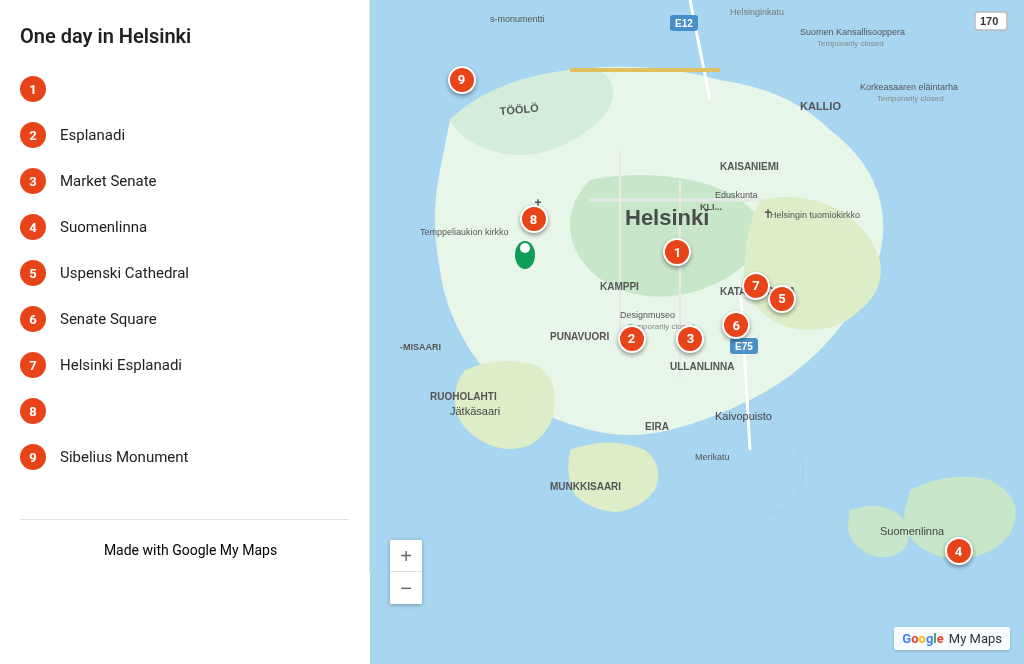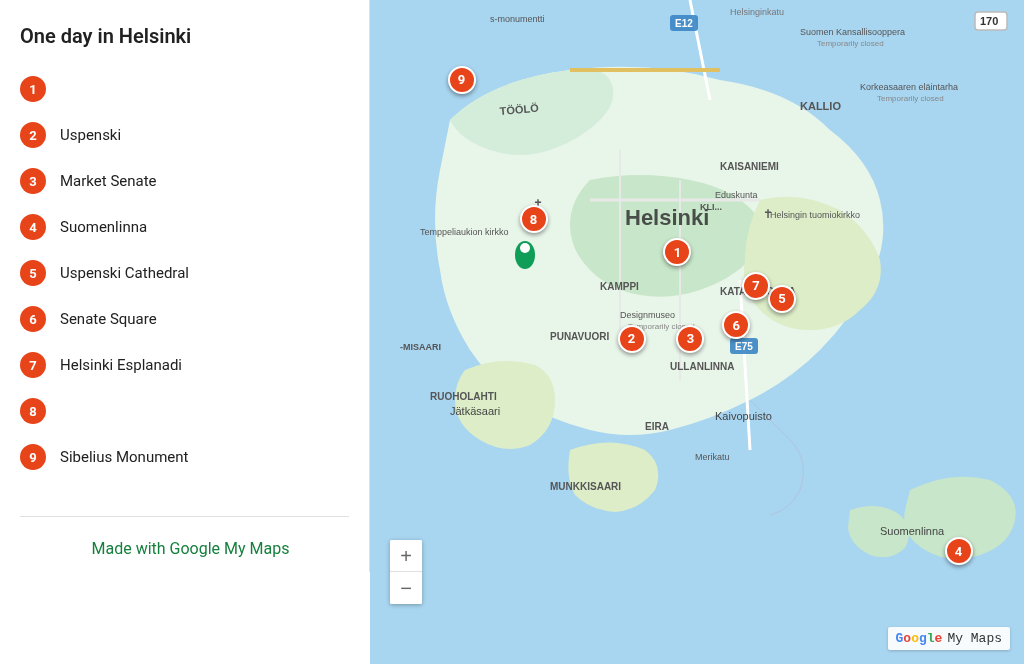--- a/index.html
+++ b/index.html
@@ -54,22 +54,22 @@
       font-weight: 400;
     }
     .sidebar-divider {
       border: none;
       border-top: 1px solid #e0e0e0;
       margin: 8px 20px;
     }
     .sidebar-footer {
       text-align: center;
       padding: 14px 0 14px 12px;
-      color: #15803d;
-      font-size: 16px;
+      color: #000000;
+      font-size: 14px;
     }
 
     
     #map-area {
       flex: 1;
       height: 664px;
       position: relative;
       overflow: hidden;
       background: #aadaff;
     }
@@ -117,21 +117,20 @@
       right: 14px;
       display: flex;
       align-items: center;
       background: rgba(255,255,255,0.9);
       border-radius: 2px;
       padding: 4px 8px;
       font-size: 13px;
       color: #333;
       gap: 5px;
       box-shadow: 0 1px 3px rgba(0,0,0,0.2);
-      font-family: Liberation Mono, monospace;
     }
     .google-logo {
       font-size: 13px;
       font-weight: 700;
     }
     .google-logo .g { color: #4285F4; }
     .google-logo .o1 { color: #EA4335; }
     .google-logo .o2 { color: #FBBC05; }
     .google-logo .g2 { color: #4285F4; }
     .google-logo .l { color: #34A853; }
@@ -161,21 +160,21 @@
 <body>
 
 <div id="sidebar">
   <div id="sidebar-title">One day in Helsinki</div>
   <ul id="place-list">
   <li class="place-item">
       <span class="place-number">1</span>
     </li>
       <li class="place-item">
       <span class="place-number">2</span>
-      <span class="place-label">Uspenski</span>
+      <span class="place-label">Esplanadi</span>
     </li>
       <li class="place-item">
       <span class="place-number">3</span>
       <span class="place-label">Market Senate</span>
     </li>
       <li class="place-item">
       <span class="place-number">4</span>
       <span class="place-label">Suomenlinna</span>
     </li>
       <li class="place-item">

